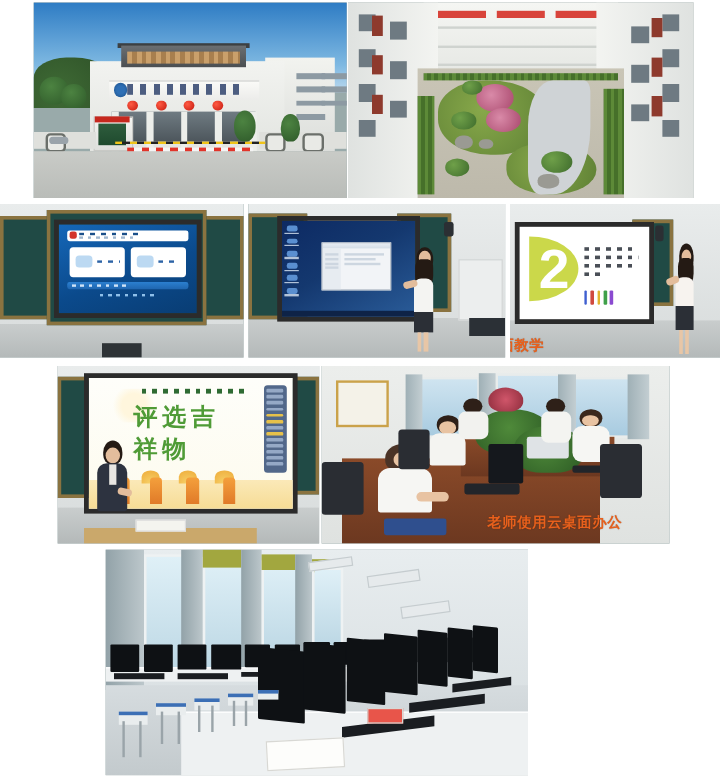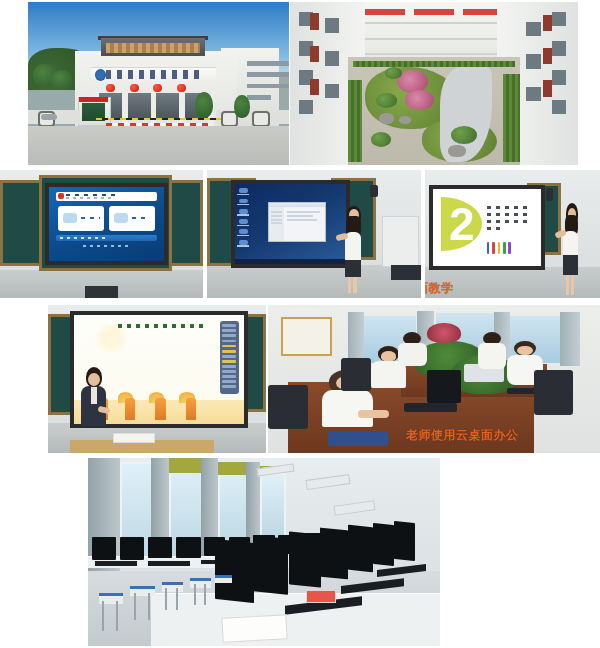--- a/index.html
+++ b/index.html
@@ -422,20 +422,21 @@
 
   <div class="photo p6 room" style="left:48px;top:305px;width:218px;height:148px;">
     <div class="scene">
       <div class="wall"></div>
       <div class="floor" style="height:20%;"></div>
       <div class="board" style="left:0;top:6%;width:12%;height:64%;"></div>
       <div class="board" style="right:0;top:6%;width:12%;height:62%;"></div>
       <div class="screen scr" style="left:10%;top:4%;width:78%;height:74%;">
         <div class="kid"></div>
         <div class="hdr"></div>
+        <div class="calli">评选吉祥物</div>
         <div class="yband"></div>
         <div class="fan" style="left:10%;"></div>
         <div class="fan" style="left:26%;"></div>
         <div class="fan" style="left:44%;"></div>
         <div class="fan" style="left:62%;"></div>
         <div class="lamp" style="left:14%;"></div>
         <div class="lamp" style="left:30%;"></div>
         <div class="lamp" style="left:48%;"></div>
         <div class="lamp" style="left:66%;"></div>
         <div class="toolbar">
@@ -459,21 +460,21 @@
         <div class="head" style="left:34%;top:7%;width:34%;height:17%;"></div>
         <div class="body" style="left:14%;top:24%;width:72%;height:52%;background:#2d3340;border-radius:8px 8px 2px 2px;"></div>
         <div class="blk" style="left:42%;top:26%;width:16%;height:22%;background:#e9e6e2;"></div>
         <div class="arm" style="left:62%;top:52%;width:34%;height:8%;background:#e3bd9c;transform:rotate(12deg);"></div>
       </div>
       <div class="blk" style="left:10%;bottom:0;width:66%;height:9%;background:#caa86b;"></div>
       <div class="blk" style="left:30%;bottom:7%;width:18%;height:5%;background:#f4f4ef;border:1px solid #ddd;"></div>
     </div>
   </div>
 
-  <div class="photo p7" style="left:268px;top:305px;width:290px;height:148px;padding-left:42px;">
+  <div class="photo p7" style="left:268px;top:305px;width:290px;height:148px;">
     <div class="scene">
       <div class="wall"></div>
       <div class="frame" style="left:4%;top:8%;width:14%;height:24%;"></div>
       <div class="windowA" style="left:28%;top:6%;width:16%;height:32%;"></div>
       <div class="windowA" style="left:50%;top:4%;width:18%;height:34%;"></div>
       <div class="windowA" style="left:72%;top:6%;width:16%;height:32%;"></div>
       <div class="curtain" style="left:24%;top:5%;width:5%;height:36%;"></div>
       <div class="curtain" style="left:45%;top:4%;width:5%;height:38%;"></div>
       <div class="curtain" style="left:68%;top:5%;width:5%;height:36%;"></div>
       <div class="curtain" style="left:88%;top:5%;width:6%;height:36%;"></div>

